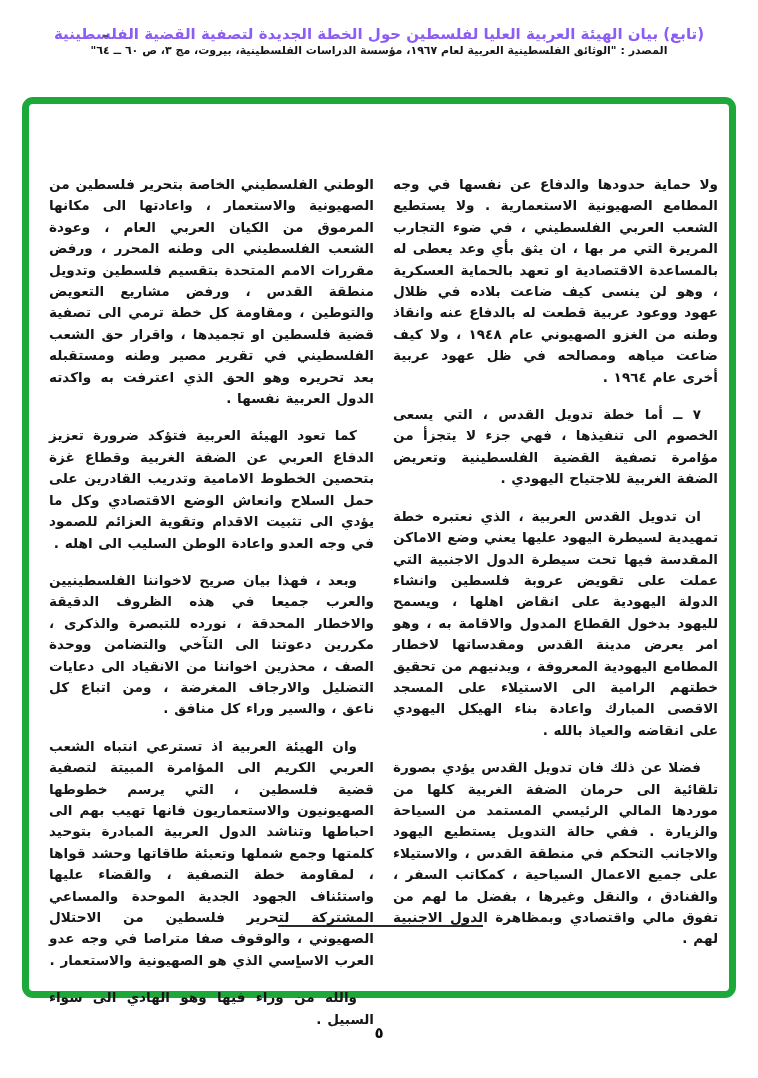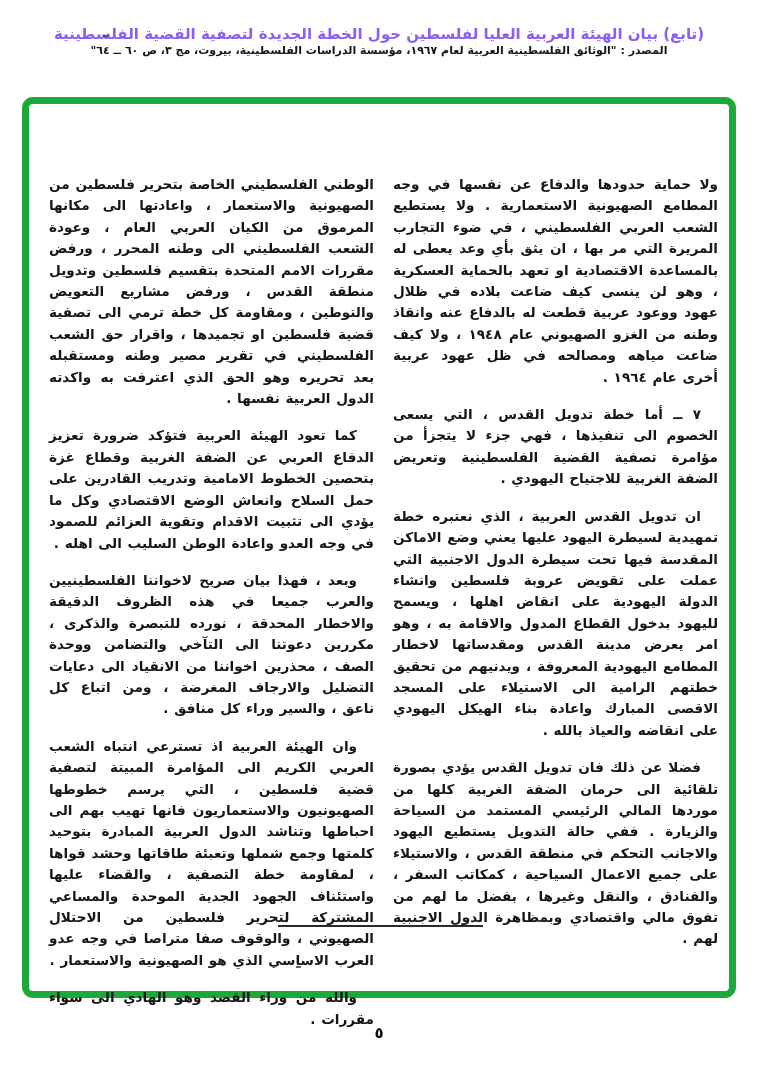--- a/index.html
+++ b/index.html
@@ -105,21 +105,21 @@
       <p>٧ ــ أما خطة تدويل القدس ، التي يسعى الخصوم الى تنفيذها ، فهي جزء لا يتجزأ من مؤامرة تصفية القضية الفلسطينية وتعريض الضفة الغربية للاجتياح اليهودي .</p>
       <p>ان تدويل القدس العربية ، الذي نعتبره خطة تمهيدية لسيطرة اليهود عليها يعني وضع الاماكن المقدسة فيها تحت سيطرة الدول الاجنبية التي عملت على تقويض عروبة فلسطين وانشاء الدولة اليهودية على انقاض اهلها ، ويسمح لليهود بدخول القطاع المدول والاقامة به ، وهو امر يعرض مدينة القدس ومقدساتها لاخطار المطامع اليهودية المعروفة ، ويدنيهم من تحقيق خطتهم الرامية الى الاستيلاء على المسجد الاقصى المبارك واعادة بناء الهيكل اليهودي على انقاضه والعياذ بالله .</p>
       <p>فضلا عن ذلك فان تدويل القدس يؤدي بصورة تلقائية الى حرمان الضفة الغربية كلها من موردها المالي الرئيسي المستمد من السياحة والزيارة . ففي حالة التدويل يستطيع اليهود والاجانب التحكم في منطقة القدس ، والاستيلاء على جميع الاعمال السياحية ، كمكاتب السفر ، والفنادق ، والنقل وغيرها ، بفضل ما لهم من تفوق مالي واقتصادي وبمظاهرة الدول الاجنبية لهم .</p>
     </div>
 
     <div class="column">
       <p class="continuation">الوطني الفلسطيني الخاصة بتحرير فلسطين من الصهيونية والاستعمار ، واعادتها الى مكانها المرموق من الكيان العربي العام ، وعودة الشعب الفلسطيني الى وطنه المحرر ، ورفض مقررات الامم المتحدة بتقسيم فلسطين وتدويل منطقة القدس ، ورفض مشاريع التعويض والتوطين ، ومقاومة كل خطة ترمي الى تصفية قضية فلسطين او تجميدها ، واقرار حق الشعب الفلسطيني في تقرير مصير وطنه ومستقبله بعد تحريره وهو الحق الذي اعترفت به واكدته الدول العربية نفسها .</p>
       <p>كما تعود الهيئة العربية فتؤكد ضرورة تعزيز الدفاع العربي عن الضفة الغربية وقطاع غزة بتحصين الخطوط الامامية وتدريب القادرين على حمل السلاح وانعاش الوضع الاقتصادي وكل ما يؤدي الى تثبيت الاقدام وتقوية العزائم للصمود في وجه العدو واعادة الوطن السليب الى اهله .</p>
       <p>وبعد ، فهذا بيان صريح لاخواننا الفلسطينيين والعرب جميعا في هذه الظروف الدقيقة والاخطار المحدقة ، نورده للتبصرة والذكرى ، مكررين دعوتنا الى التآخي والتضامن ووحدة الصف ، محذرين اخواننا من الانقياد الى دعايات التضليل والارجاف المغرضة ، ومن اتباع كل ناعق ، والسير وراء كل منافق .</p>
       <p>وان الهيئة العربية اذ تسترعي انتباه الشعب العربي الكريم الى المؤامرة المبيتة لتصفية قضية فلسطين ، التي يرسم خطوطها الصهيونيون والاستعماريون فانها تهيب بهم الى احباطها وتناشد الدول العربية المبادرة بتوحيد كلمتها وجمع شملها وتعبئة طاقاتها وحشد قواها ، لمقاومة خطة التصفية ، والقضاء عليها واستئناف الجهود الجدية الموحدة والمساعي المشتركة لتحرير فلسطين من الاحتلال الصهيوني ، والوقوف صفا متراصا في وجه عدو العرب الاساسي الذي هو الصهيونية والاستعمار .</p>
-      <p>والله من وراء القصد وهو الهادي الى سواء مقررات .</p>
+      <p>والله من وراء فيها وهو الهادي الى سواء السبيل .</p>
     </div>
 
   </div>
 
   <div class="end-divider"></div>
 
   <div class="page-number">٥</div>
 
   <div class="speck-1"></div>
   <div class="speck-2"></div>

